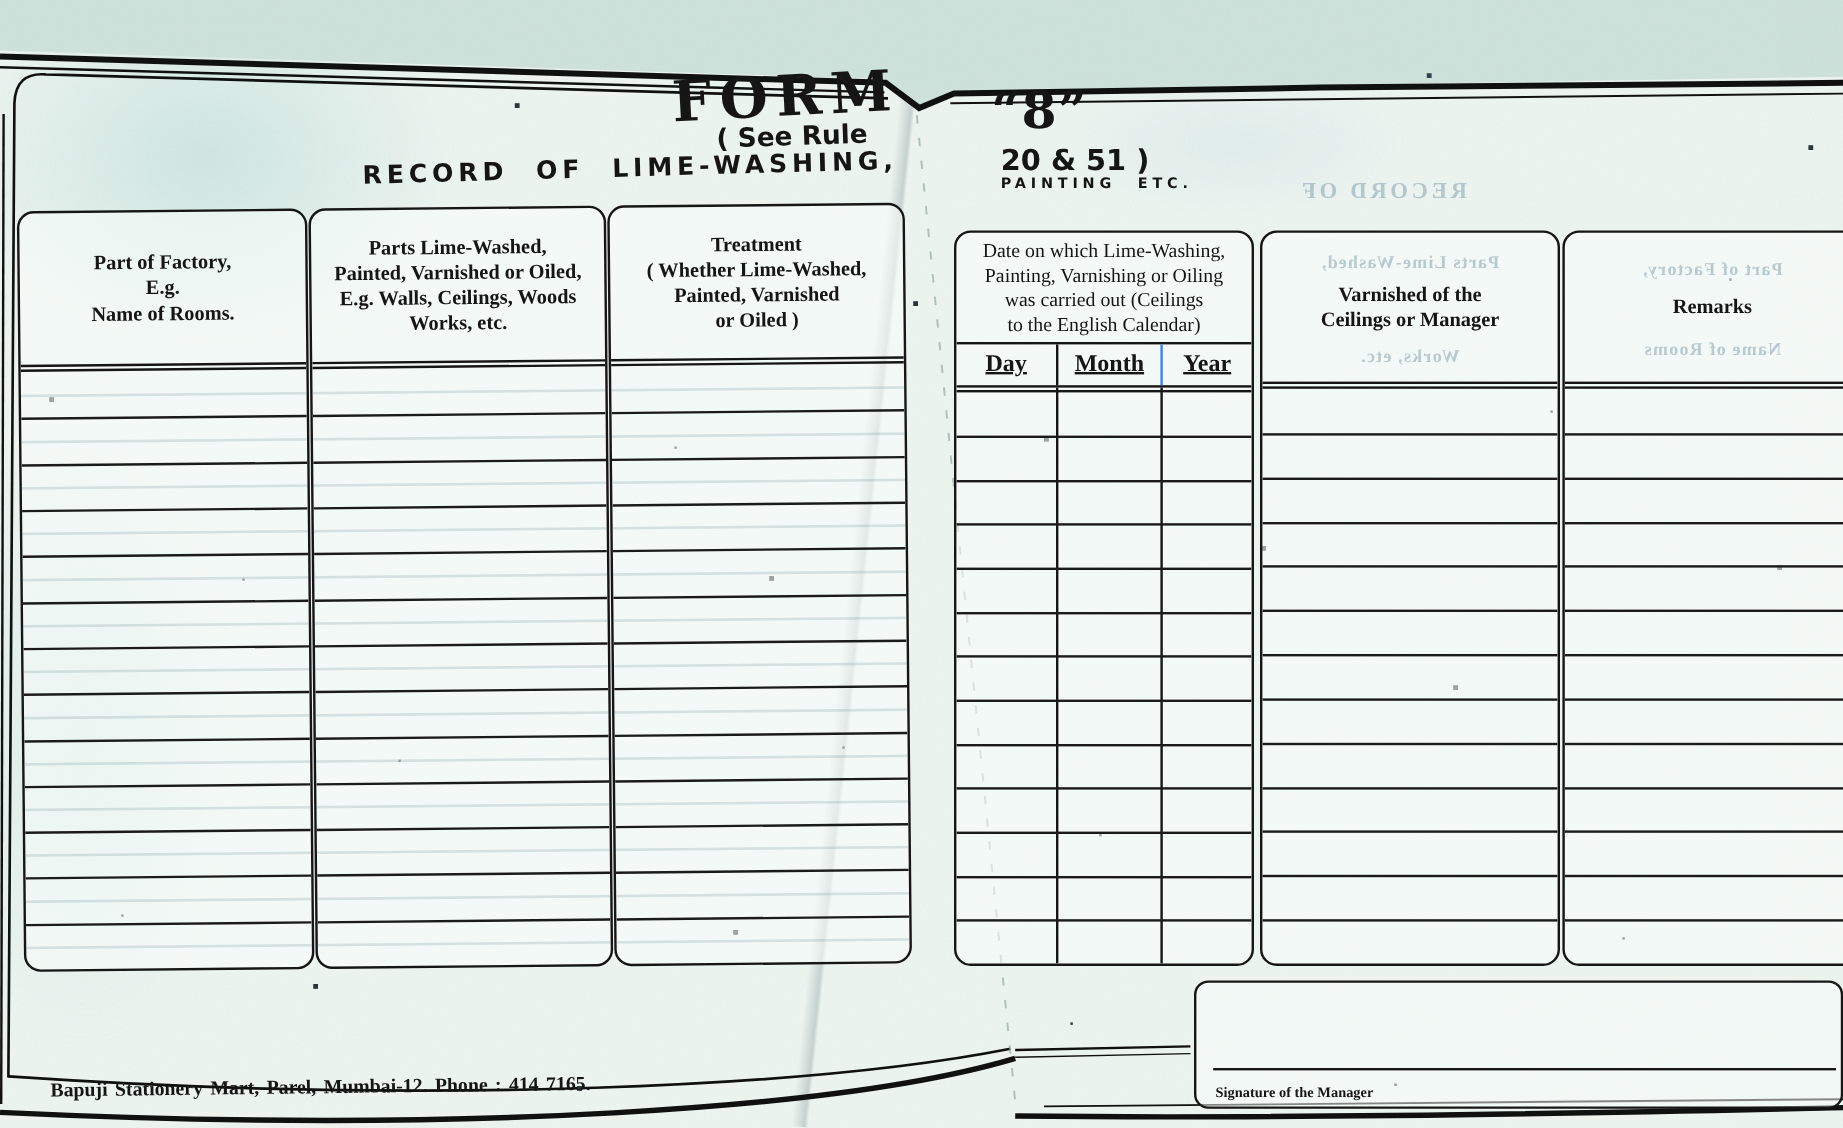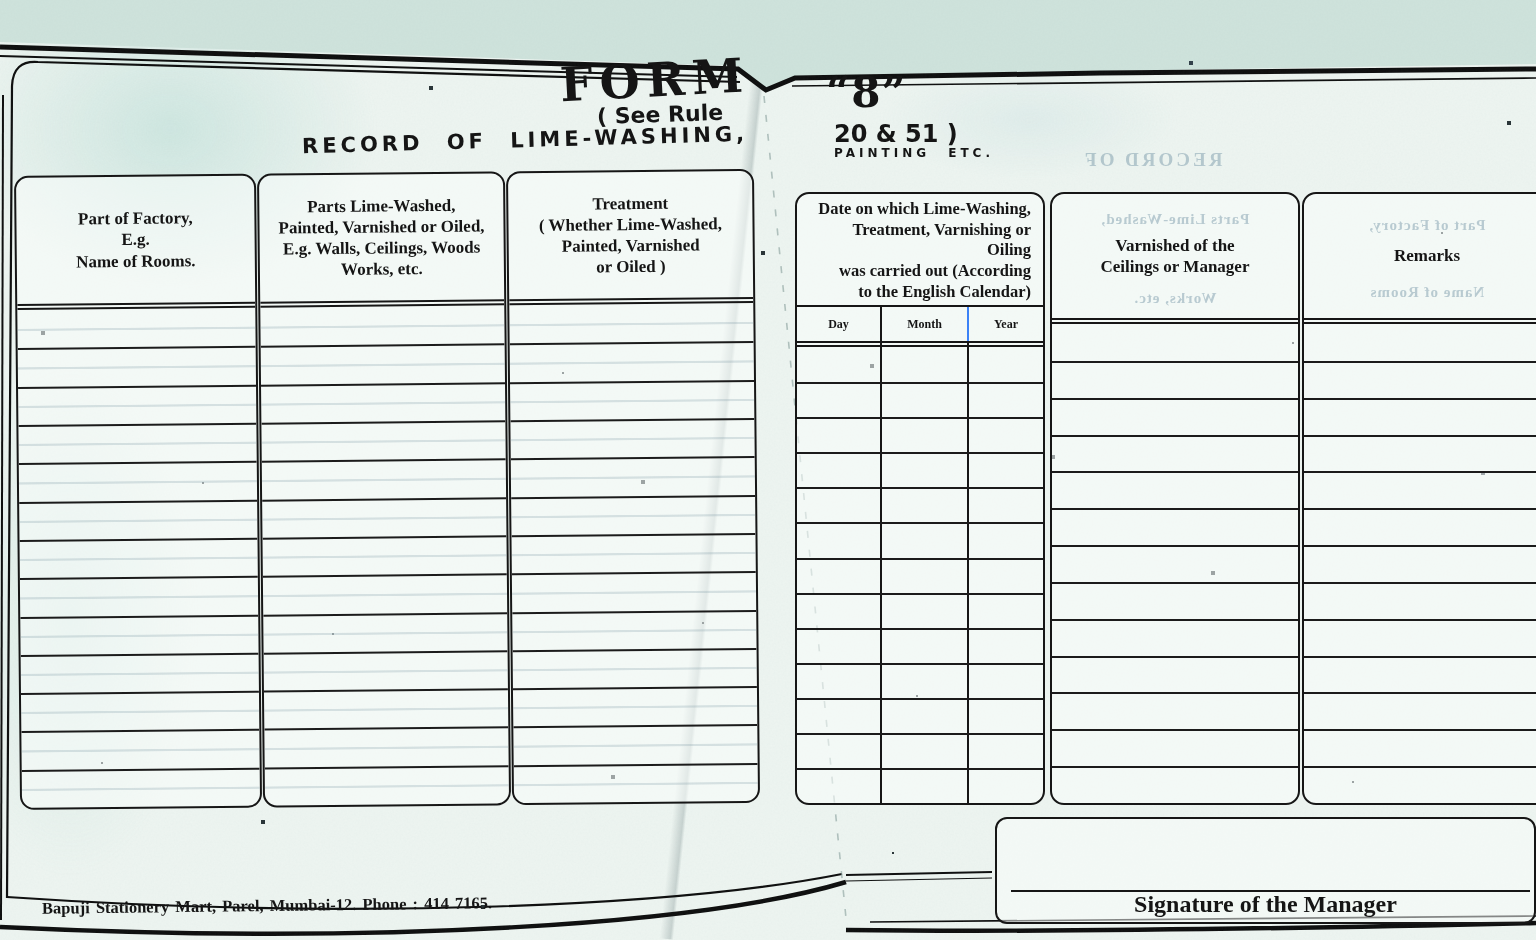--- a/index.html
+++ b/index.html
@@ -50,38 +50,38 @@
   .colhead{position:relative; flex:0 0 auto; display:flex; flex-direction:column; justify-content:center;
     text-align:center; font-weight:bold; font-size:17px; line-height:1.24;
     border-bottom:2.5px solid #161616; padding:4px 6px;}
   .colhead::after{content:""; position:absolute; left:0; right:0; bottom:-6px; height:2px; background:#161616;}
   .tbody{flex:1 1 auto; display:flex; flex-direction:column; padding-top:6px;}
   .trow{flex:1 1 0; border-bottom:2px solid #1b1b1b; position:relative;}
   .trow:last-child{border-bottom:none;}
   .faded .trow{background:linear-gradient(to bottom, transparent 46%, rgba(115,145,158,0.24) 48%,
     rgba(115,145,158,0.24) 52%, transparent 54%);}
   
-  .date-headtext{flex:0 0 auto; text-align:right; font-weight:bold; font-size:16.5px; line-height:1.25;
+  .date-headtext{flex:0 0 auto; text-align:center; font-weight:normal; font-size:16.5px; line-height:1.25;
     padding:5px 12px 3px; border-bottom:2px solid #161616;}
   .subrow{position:relative; flex:0 0 34px; display:flex; align-items:center; border-bottom:2.5px solid #161616;}
   .subrow::after{content:""; position:absolute; left:0; right:0; bottom:-6px; height:2px; background:#161616;}
   .subcell{height:100%; display:flex; align-items:center; justify-content:center;
-    font-weight:bold; font-size:12px;}
+    font-weight:bold; font-size:20px;text-decoration:underline;}
   .subcell.c-day{width:83px; border-right:2px solid #161616;}
   .subcell.c-month{width:85px; border-right:2px solid #3b82f6;}
   .subcell.c-year{flex:1;}
   .date-body{background-image:linear-gradient(#161616,#161616),linear-gradient(#161616,#161616);
     background-size:2px 100%,2px 100%; background-position:83px 0,170px 0; background-repeat:no-repeat;}
   .ghost-in-head{position:absolute; left:0; right:0; text-align:center; font-size:15px; letter-spacing:1px;}
   
   #sig-box{position:absolute; left:995px; top:817px; width:537px; height:103px; z-index:5;
     border:2.5px solid #161616; border-radius:12px; background:rgba(250,253,251,0.5);}
   #sig-box .sig-line{position:absolute; left:14px; right:4px; bottom:30px; height:2px; background:#161616;}
-  #sig-box .sig-label{position:absolute; left:0; right:0; bottom:4px; text-align:center;
-    font-weight:bold; font-size:24px;}
+  #sig-box .sig-label{position:absolute; left:16px; right:0; bottom:4px; text-align:left;
+    font-weight:bold; font-size:12px;}
 </style>
 </head>
 <body>
 
 <div id="canvas">
 
   <div class="tint" style="left:-40px;top:-30px;width:420px;height:320px;background:radial-gradient(ellipse at center, rgba(150,205,195,0.35), rgba(150,205,195,0) 70%);"></div>
   <div class="tint" style="left:-60px;top:360px;width:260px;height:520px;background:radial-gradient(ellipse at center, rgba(160,210,200,0.22), rgba(160,210,200,0) 70%);"></div>
   <div class="tint" style="left:880px;top:60px;width:300px;height:120px;background:radial-gradient(ellipse at center, rgba(165,205,210,0.18), rgba(165,205,210,0) 70%);"></div>
 
@@ -192,22 +192,22 @@
           <div class="trow"></div>
           <div class="trow"></div>
         </div>
     </div>
   </div>
 
   <div id="right-table" class="tablewrap">
     <div class="colbox" style="left:0; width:246px;">
       <div class="date-headtext">
           <div>Date on which Lime-Washing,</div>
-          <div>Treatment, Varnishing or Oiling</div>
-          <div>was carried out (According</div>
+          <div>Painting, Varnishing or Oiling</div>
+          <div>was carried out (Ceilings</div>
           <div>to the English Calendar)</div>
         </div>
       <div class="subrow">
         <div class="subcell c-day">Day</div>
         <div class="subcell c-month">Month</div>
         <div class="subcell c-year">Year</div>
       </div>
       <div class="tbody date-body">
           <div class="trow"></div>
           <div class="trow"></div>

